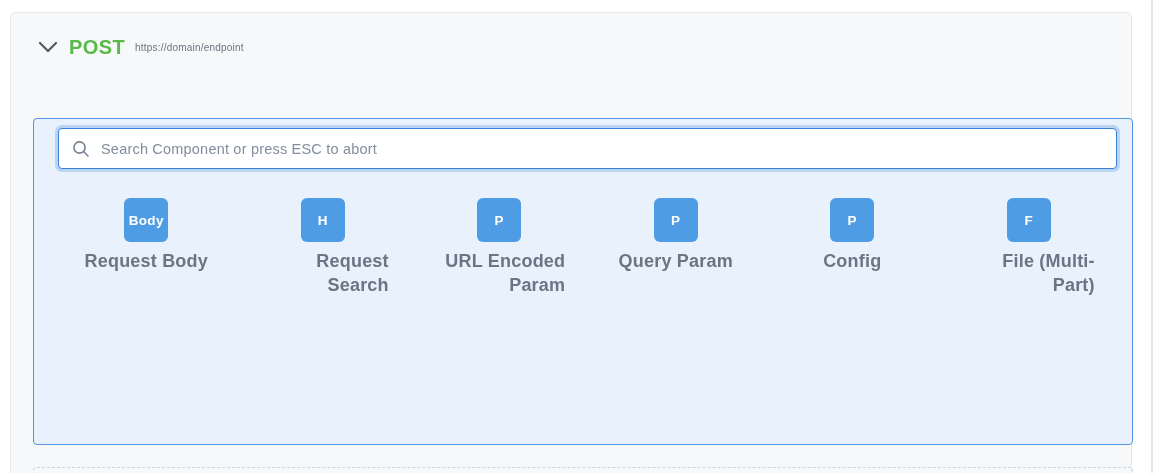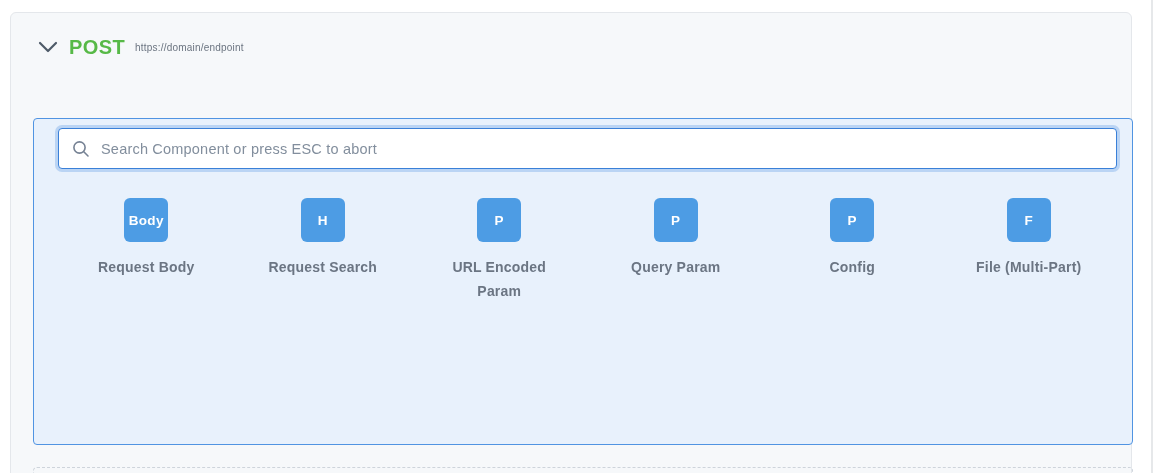--- a/index.html
+++ b/index.html
@@ -90,26 +90,26 @@
     width:44px; height:44px;
     background:#4d9ce4;
     border-radius:6px;
     color:#ffffff;
     font-weight:bold;
     font-size:13.5px;
     letter-spacing:0.3px;
     display:flex; align-items:center; justify-content:center;
   }
   .comp-label {
-    margin-top:13px;
+    margin-top:7px;
     max-width:132px;
-    font-size:14px; font-weight:bold;
+    font-size:18px; font-weight:bold;
     color:#6b7583;
     letter-spacing:0.2px;
-    text-align:center;
+    text-align:right;
     line-height:24px;
   }
 
   .drop-zone {
     position:absolute; left:22px; top:454px;
     width:1100px; height:70px;
     border:1px dashed #ced4db;
     border-radius:4px;
     background:transparent;
   }

